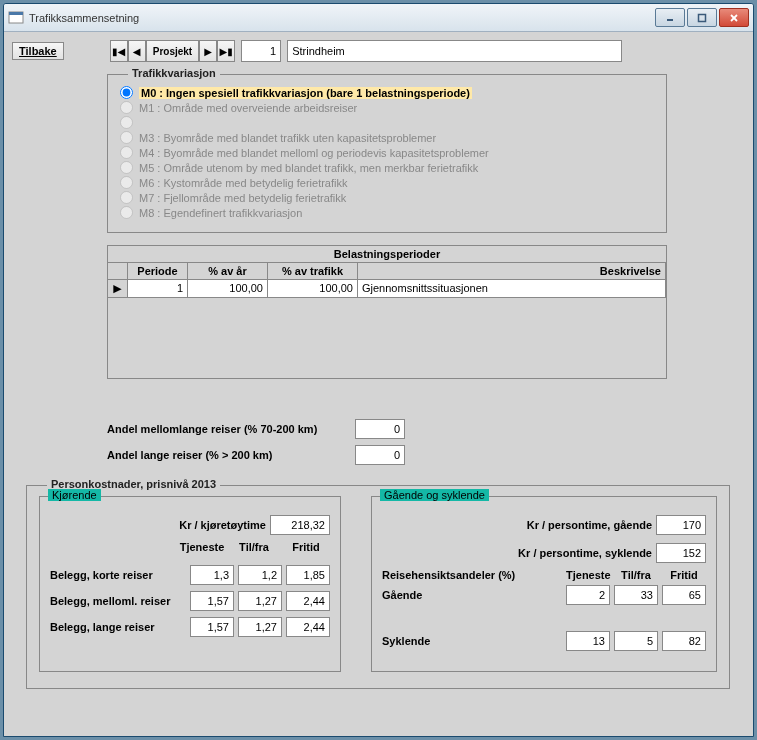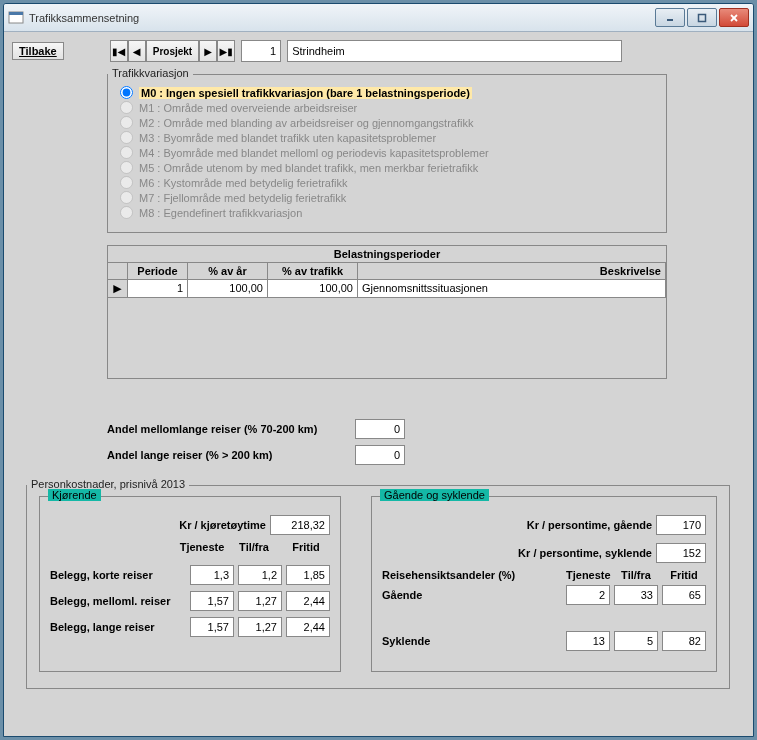--- a/index.html
+++ b/index.html
@@ -20,21 +20,21 @@
 .back-btn { display: inline-block; padding: 2px 6px; border: 1px solid #888; background: linear-gradient(#f6f6f6,#e2e2e2); font-weight: bold; text-decoration: underline; cursor: pointer; }
 
 .top-row { display: flex; align-items: center; gap: 6px; margin-bottom: 12px; }
 .nav-btns { display: inline-flex; margin-left: 40px; }
 .nav-btns button { width: 18px; height: 22px; border: 1px solid #888; background: linear-gradient(#f6f6f6,#e2e2e2); padding: 0; font-size: 10px; cursor: pointer; }
 .nav-btns .proj-btn { width: auto; padding: 0 6px; font-weight: bold; }
 .proj-num { width: 40px; height: 22px; border: 1px solid #888; background: #fff; text-align: right; padding: 2px 4px; }
 .proj-name { flex: 1; max-width: 335px; height: 22px; border: 1px solid #888; background: #fff; padding: 2px 4px; }
 
 .group { border: 1px solid #888; padding: 10px 12px 12px 12px; position: relative; margin-bottom: 12px; }
-.group-title { position: absolute; top: -8px; left: 0; background: #d4d4d4; padding: 0 4px; font-weight: normal; color: #222; }
+.group-title { position: absolute; top: -8px; left: 20px; background: #d4d4d4; padding: 0 4px; font-weight: bold; color: #222; }
 
 .trafikkvar { margin-left: 95px; width: 560px; }
 .radio-row { display: flex; align-items: center; gap: 4px; padding: 1px 0; color: #888; }
 .radio-row.enabled { color: #000; font-weight: bold; }
 .radio-row input[type=radio] { margin-right: 2px; }
 .radio-row label { cursor: default; }
 .radio-row.enabled label { background: #ffe9a8; padding: 0 2px; }
 
 .belast-table { margin-left: 95px; width: 560px; border: 1px solid #888; background: #d4d4d4; }
 .belast-title { text-align: center; font-weight: bold; padding: 2px; border-bottom: 1px solid #888; background: #d4d4d4; }
@@ -123,21 +123,20 @@
       <div class="radio-row enabled">
           <input type="radio" checked="" style="">
           <label>M0 : Ingen spesiell trafikkvariasjon (bare 1 belastningsperiode)</label>
         </div>
       <div class="radio-row">
           <input type="radio" disabled="" style="">
           <label>M1 : Område med overveiende arbeidsreiser</label>
         </div>
       <div class="radio-row">
           <input type="radio" disabled="" style="">
-          <label>M2 : Område med blanding av arbeidsreiser og gjennomgangstrafikk</label>
         </div>
       <div class="radio-row">
           <input type="radio" disabled="" style="">
           <label>M3 : Byområde med blandet trafikk uten kapasitetsproblemer</label>
         </div>
       <div class="radio-row">
           <input type="radio" disabled="" style="">
           <label>M4 : Byområde med blandet melloml og periodevis kapasitetsproblemer</label>
         </div>
       <div class="radio-row">

